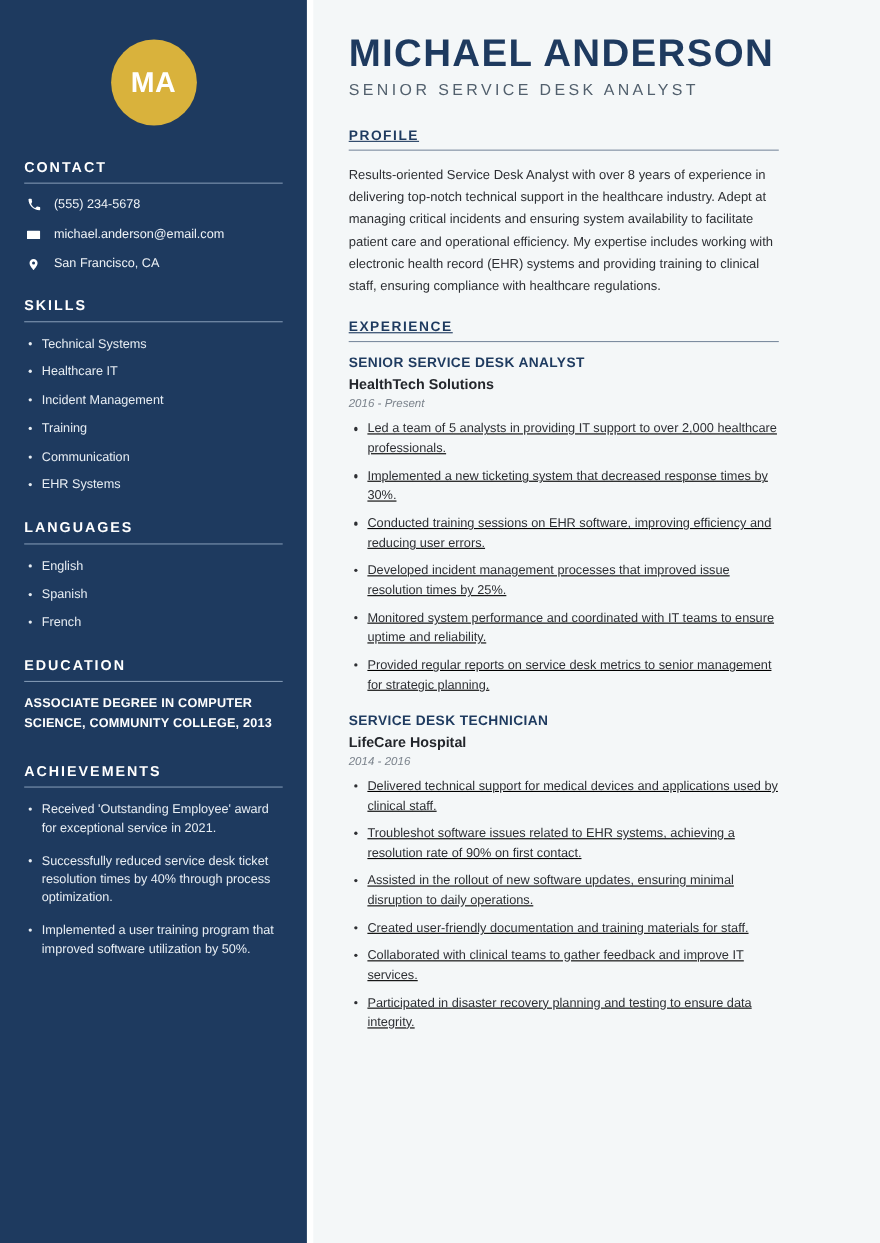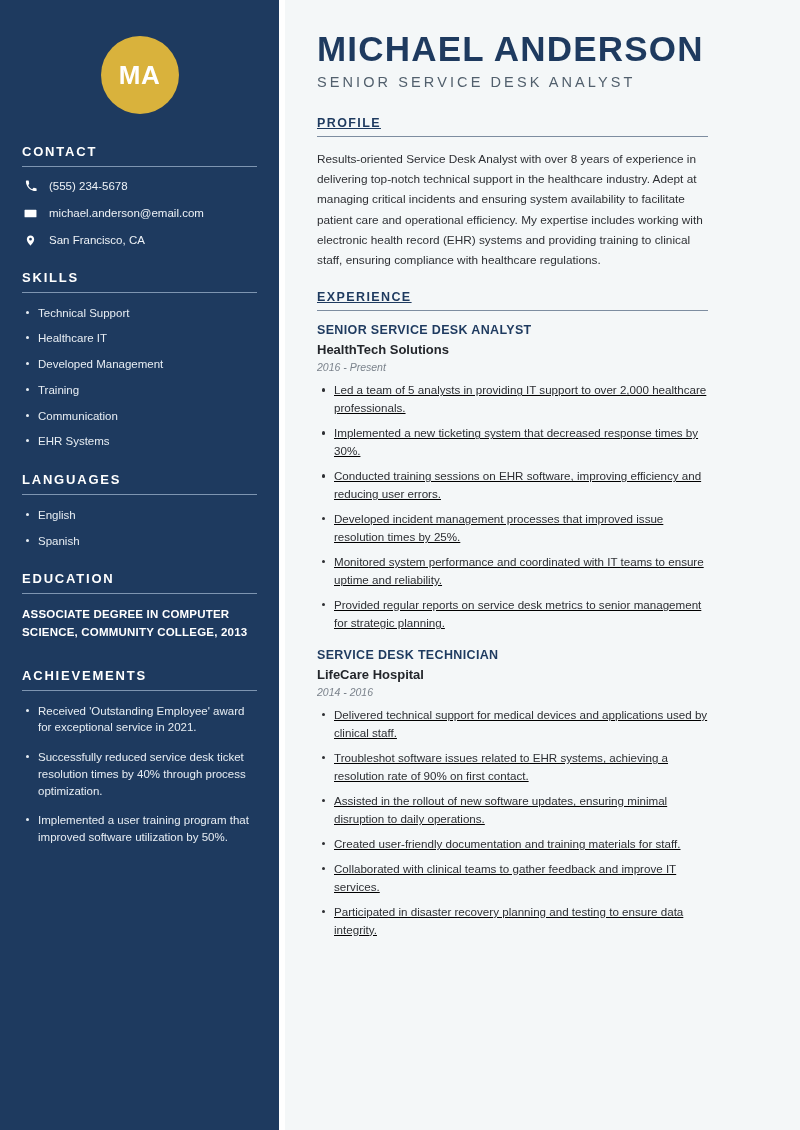--- a/index.html
+++ b/index.html
@@ -263,35 +263,36 @@
           </span>
           <span>San Francisco, CA</span>
         </li>
       </ul>
     </section>
 
     <section class="side-section">
       <h2 class="side-heading">SKILLS</h2>
       <div class="side-rule"></div>
       <ul class="bullet-list tight">
-        <li>Technical Support</li>
+        <li>Technical Systems</li>
         <li>Healthcare IT</li>
-        <li>Developed Management</li>
+        <li>Incident Management</li>
         <li>Training</li>
         <li>Communication</li>
         <li>EHR Systems</li>
       </ul>
     </section>
 
     <section class="side-section">
       <h2 class="side-heading">LANGUAGES</h2>
       <div class="side-rule"></div>
       <ul class="bullet-list tight">
         <li>English</li>
         <li>Spanish</li>
+        <li>French</li>
       </ul>
     </section>
 
     <section class="side-section">
       <h2 class="side-heading">EDUCATION</h2>
       <div class="side-rule"></div>
       <div class="edu-entry">ASSOCIATE DEGREE IN COMPUTER SCIENCE, COMMUNITY COLLEGE, 2013</div>
     </section>
 
     <section class="side-section" style="margin-top:26px;">

